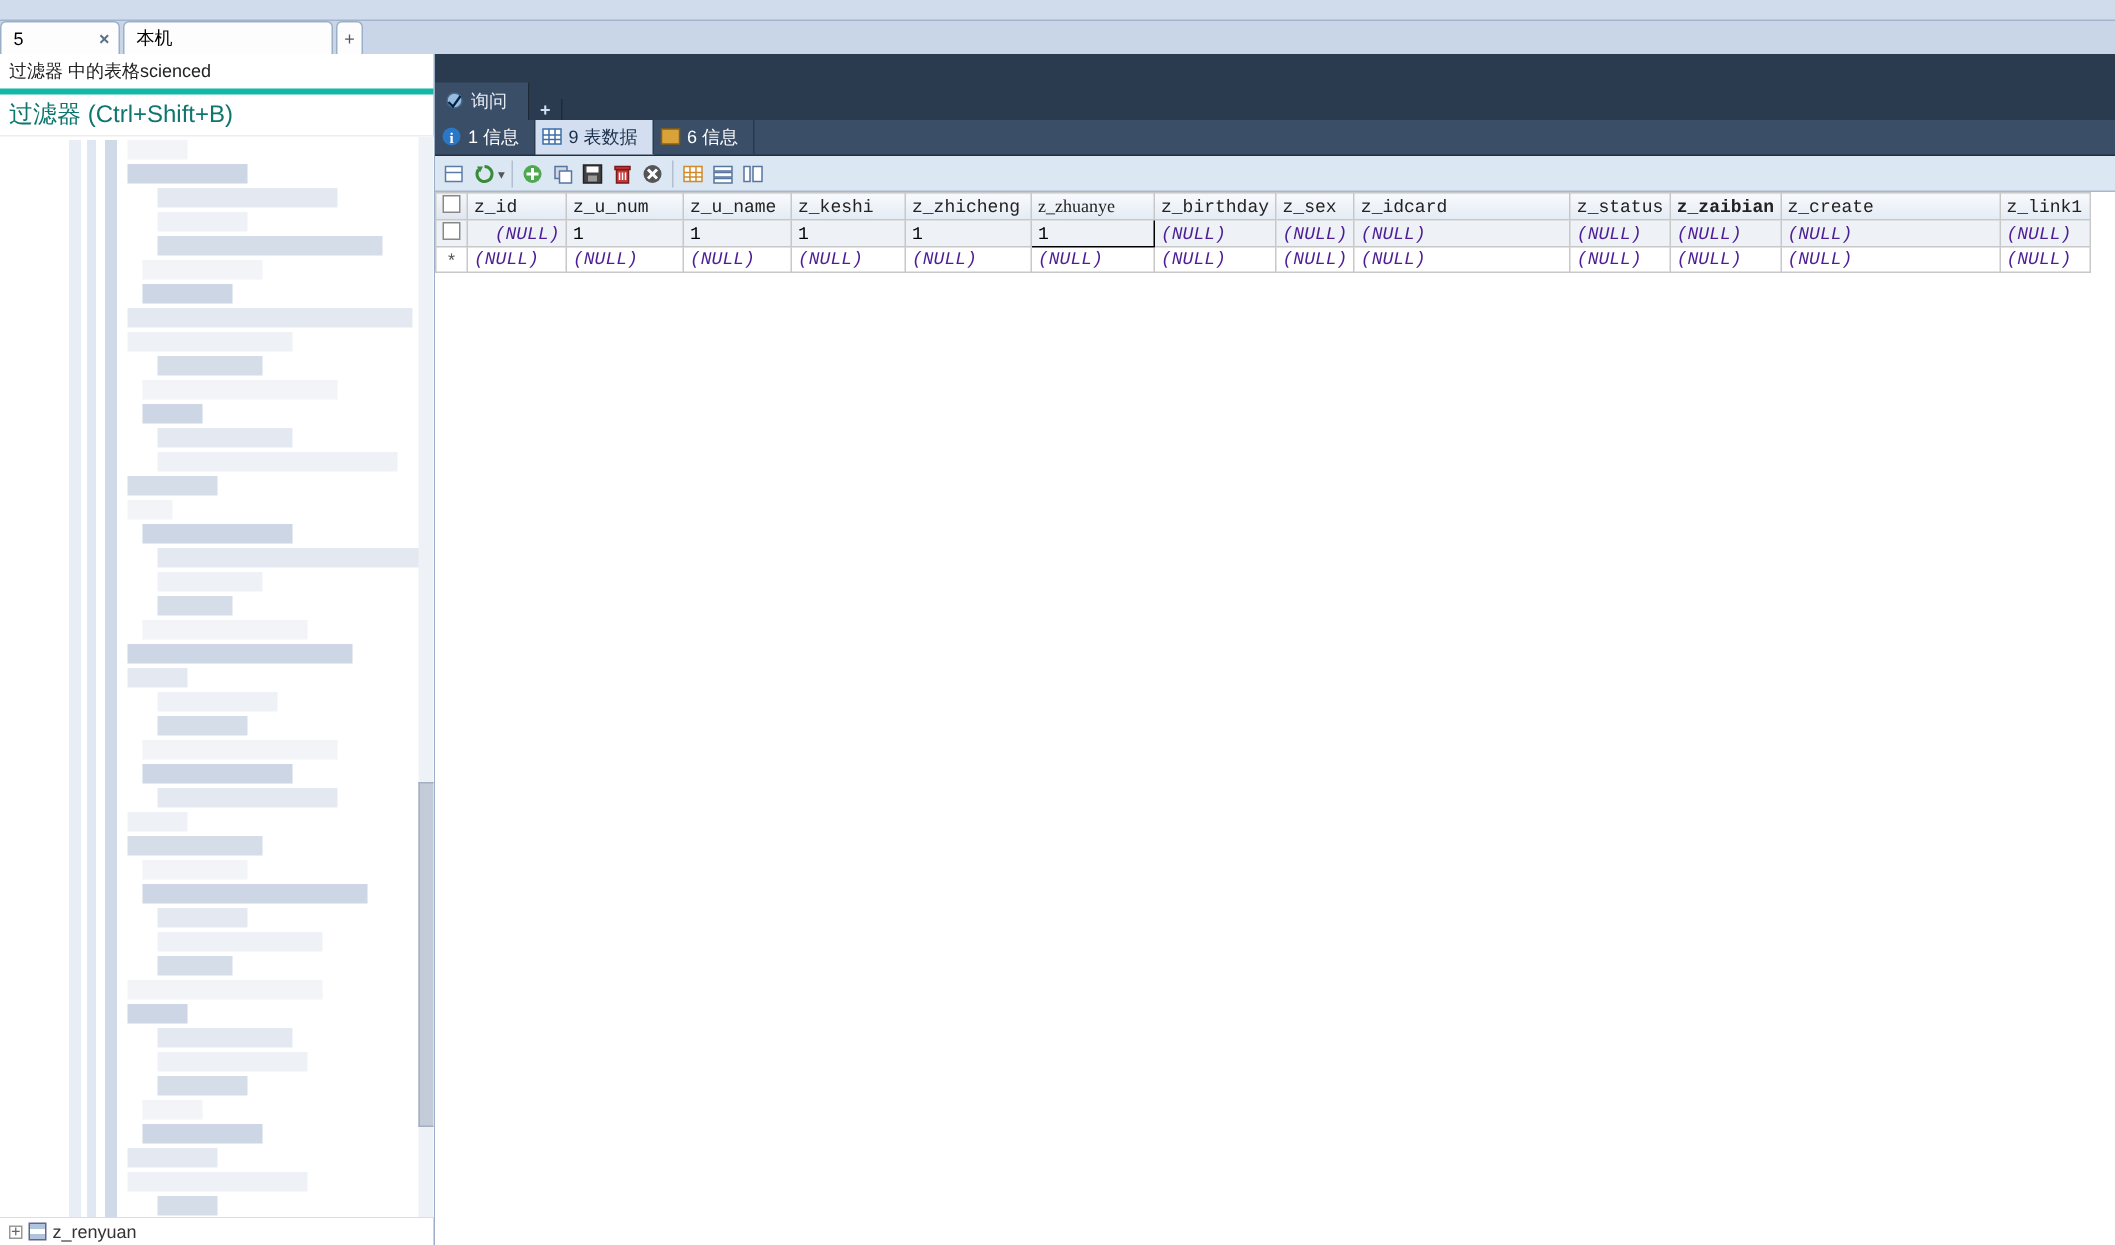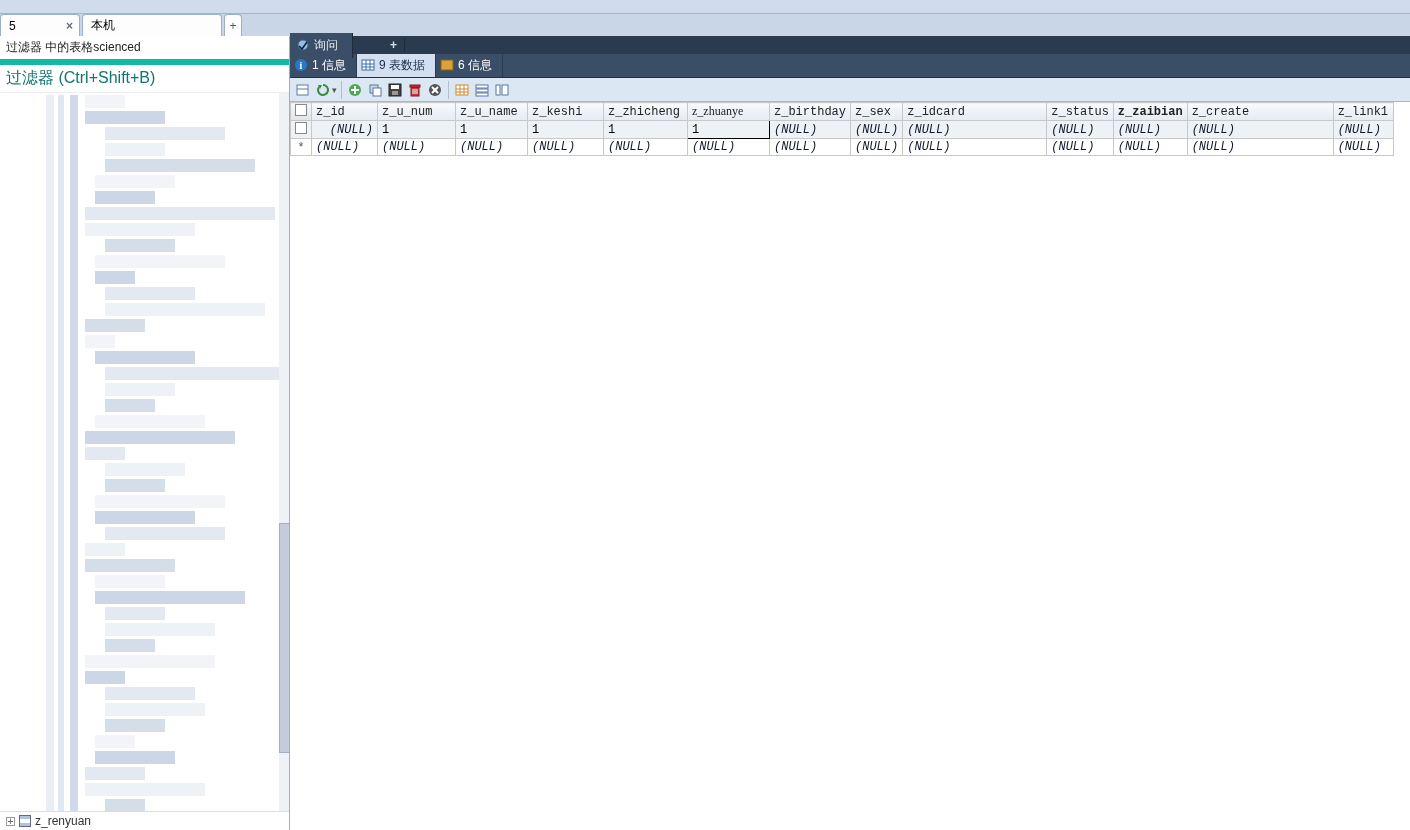--- a/index.html
+++ b/index.html
@@ -63,21 +63,21 @@
   background: #fff;
   border-right: 1px solid #9bb0c8;
   display: flex;
   flex-direction: column;
   position: relative;
 }
 .sidebar-header {
   padding: 3px 6px;
   font-size: 12px;
   color: #222;
-  border-bottom: 6px solid #14b8a6;
+  border-bottom: 4px solid #14b8a6;
 }
 .sidebar-filter {
   padding: 3px 6px;
   font-size: 16px;
   color: #0f766e;
   border-bottom: 1px solid #eee;
 }
 .tree-area {
   flex: 1;
   overflow: auto;
@@ -134,24 +134,23 @@
   border-bottom:1px solid #a2b0c2;
 }
 .content {
   flex: 1;
   display: flex;
   flex-direction: column;
   background: #f3f3f3;
 }
 .query-tabs {
   background: #2b3b4f;
-  height: 18px;
-  display: flex;
-  align-items: center;
-  gap: 30px;
+  height: 44px;
+  display: flex;
+  align-items: flex-end;
 }
 .query-tab {
   background: #3e526b;
   color: #e8eef5;
   padding: 4px 14px 4px 24px;
   font-size: 12px;
   display: flex;
   align-items: center;
   border-right: 1px solid #1f2a38;
   position: relative;
@@ -218,21 +217,21 @@
   color:#222;
   font-weight:normal;
 }
 .row-head {
   width:18px;
   background:linear-gradient(#f4f6fa,#e0e6ee);
   text-align:center;
   font-family:sans-serif;
   color:#555;
 }
-td.null { color:#0f172a; font-style:italic; }
+td.null { color:#4c1d95; font-style:italic; }
 td.editing { border:1px solid #000; background:#fff; }
 tr.data-row:nth-child(odd) td { background:#eef1f6; }
 tr.data-row:nth-child(even) td { background:#fff; }
 .watermark {
   position:absolute;
   left:50%;
   top:400px;
   transform:translateX(-50%);
   color:#c8c8d0;
   font-size:20px;

